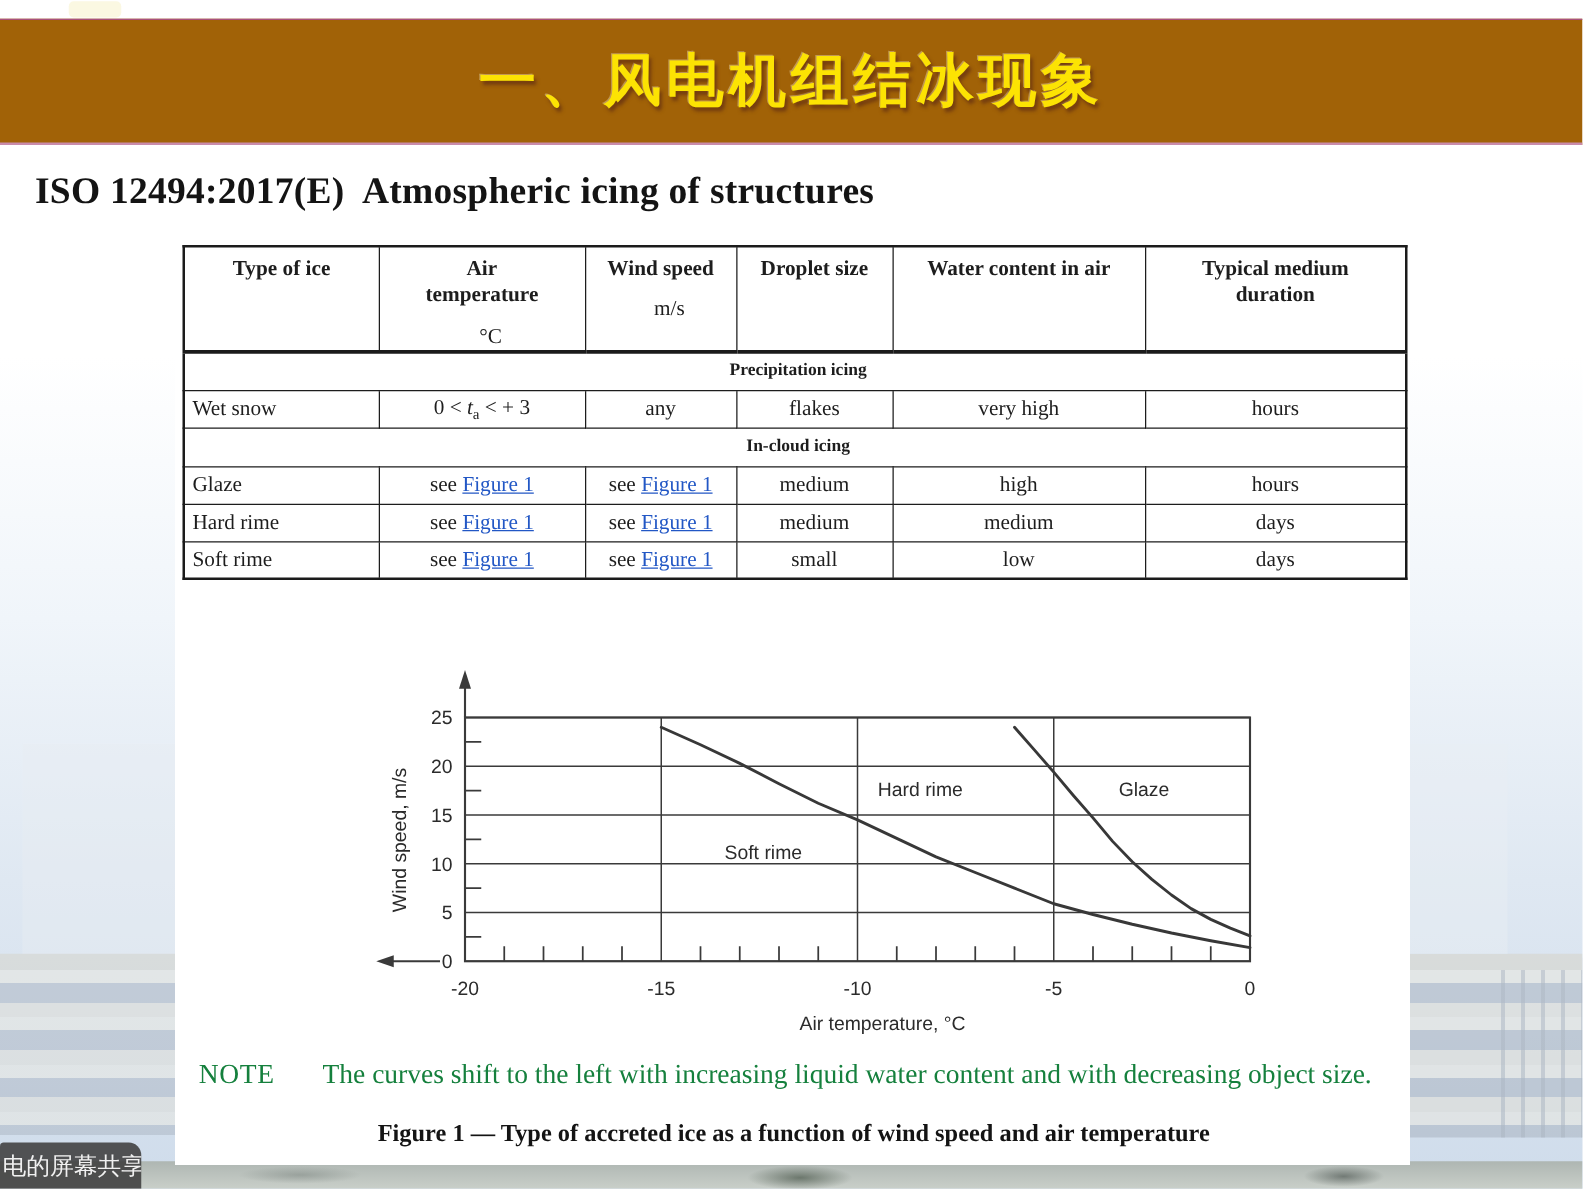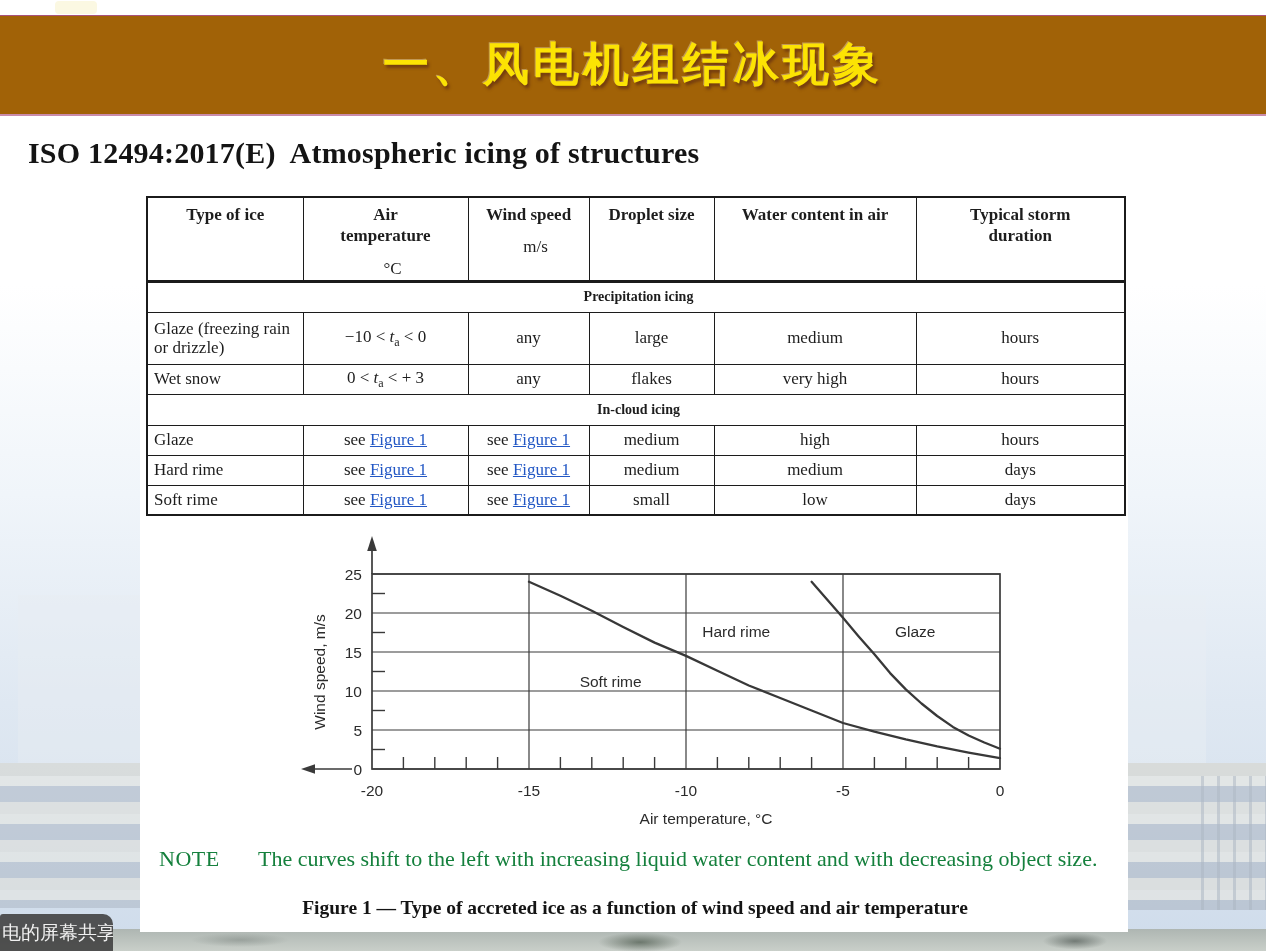--- a/index.html
+++ b/index.html
@@ -130,34 +130,26 @@
           <div>Wind speed</div>
           <div class="h-unit">m/s</div>
         </th>
         <th>
           <div>Droplet size</div>
         </th>
         <th>
           <div>Water content in air</div>
         </th>
         <th>
-          <div>Typical storm</div>
+          <div>Typical medium</div>
           <div>duration</div>
         </th>
       </tr>
       <tr class="srow">
         <td colspan="6">Precipitation icing</td>
-      </tr>
-      <tr class="drow tall">
-        <td class="c0"><span>Glaze (freezing rain or drizzle)</span></td>
-        <td><span>−10 &lt; </span><span class="tvar">t</span><sub>a</sub><span> &lt; 0</span></td>
-        <td><span>any</span></td>
-        <td><span>large</span></td>
-        <td><span>medium</span></td>
-        <td><span>hours</span></td>
       </tr>
       <tr class="drow">
         <td class="c0"><span>Wet snow</span></td>
         <td><span>0 &lt; </span><span class="tvar">t</span><sub>a</sub><span> &lt; + 3</span></td>
         <td><span>any</span></td>
         <td><span>flakes</span></td>
         <td><span>very high</span></td>
         <td><span>hours</span></td>
       </tr>
       <tr class="srow">

